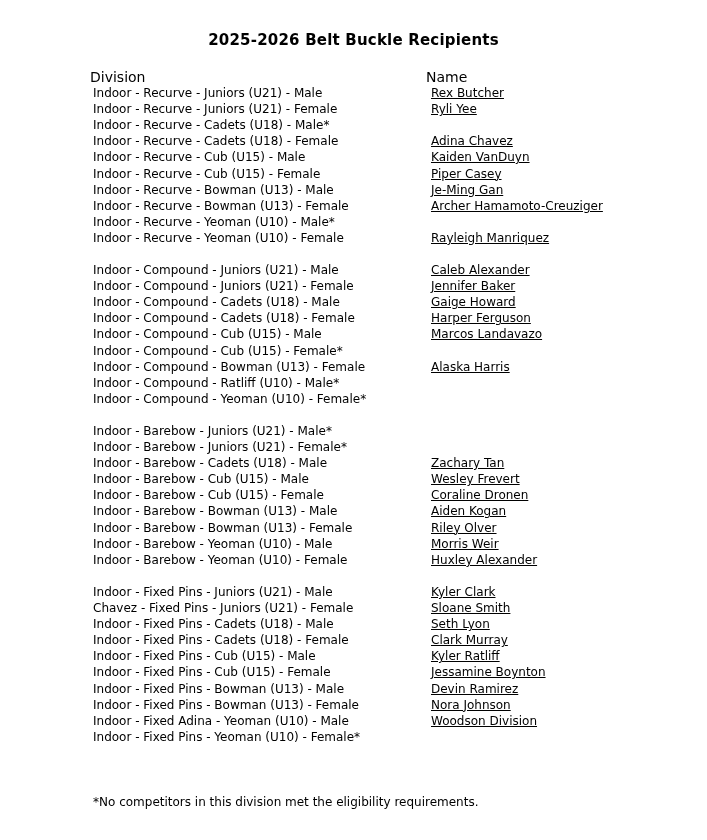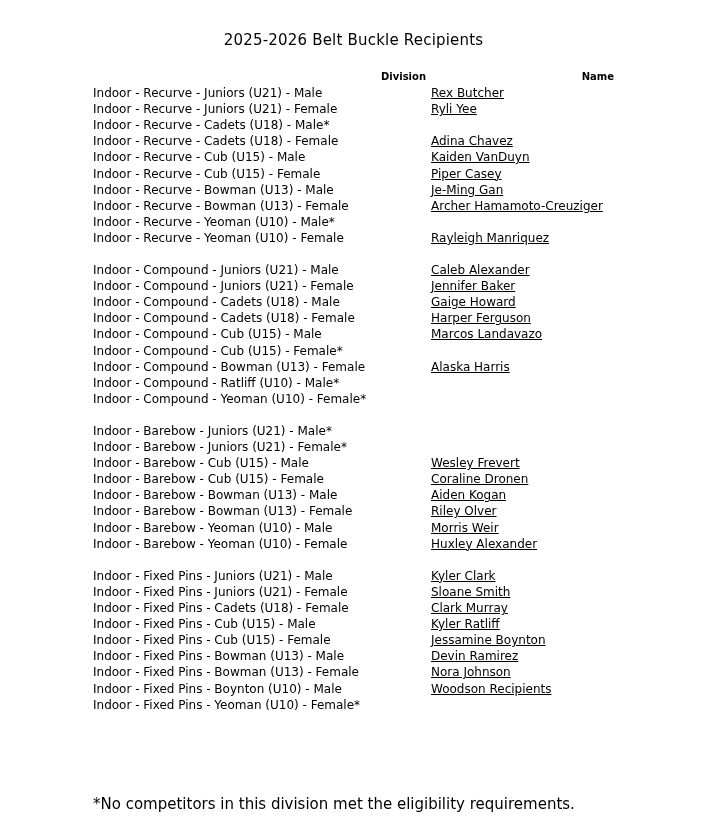--- a/index.html
+++ b/index.html
@@ -3,34 +3,34 @@
   <meta charset="utf-8">
   <style>
     html, body { margin: 0; padding: 0; background: #ffffff; }
     body {
       width: 707px; height: 840px; position: relative; overflow: hidden;
       font-family: "DejaVu Sans", "Liberation Sans", sans-serif;
       color: #000000;
     }
     .title {
       position: absolute; left: 0; top: 31px; width: 707px;
-      text-align: center; font-size: 15px; font-weight: normal; letter-spacing: 0.2px;
+      text-align: center; font-size: 15px; font-weight: bold; letter-spacing: 0.2px;
     }
     table {
       position: absolute; left: 90px; top: 68px;
       border-collapse: collapse; font-size: 12px;
     }
-    th { font-weight: bold; font-size: 10px; padding: 0; height: 17px; text-align: right; }
+    th { font-weight: normal; font-size: 14px; padding: 0; height: 17px; text-align: left; }
     td { padding: 0 3px; height: 16.1px; line-height: 16px; white-space: nowrap; vertical-align: middle; }
     th.div, td.div { width: 330px; }
     th.name, td.name { width: 180px; }
     td.name { padding-left: 5px; text-decoration: underline; }
     tr.spacer td { height: 16.1px; }
     .footnote {
-      position: absolute; left: 93px; top: 795px; font-size: 15px; text-align: right;
+      position: absolute; left: 93px; top: 795px; font-size: 12px; text-align: right;
     }
   </style>
 </head>
 <body>
 
 <div class="title">2025-2026 Belt Buckle Recipients</div>
 
 <table>
   <thead>
     <tr>
@@ -123,20 +123,24 @@
       </tr>
       <tr>
         <td class="div">Indoor - Barebow - Juniors (U21) - Male*</td>
         <td class="name"></td>
       </tr>
       <tr>
         <td class="div">Indoor - Barebow - Juniors (U21) - Female*</td>
         <td class="name"></td>
       </tr>
       <tr>
+        <td class="div">Indoor - Barebow - Cadets (U18) - Male</td>
+        <td class="name">Zachary Tan</td>
+      </tr>
+      <tr>
         <td class="div">Indoor - Barebow - Cub (U15) - Male</td>
         <td class="name">Wesley Frevert</td>
       </tr>
       <tr>
         <td class="div">Indoor - Barebow - Cub (U15) - Female</td>
         <td class="name">Coraline Dronen</td>
       </tr>
       <tr>
         <td class="div">Indoor - Barebow - Bowman (U13) - Male</td>
         <td class="name">Aiden Kogan</td>
@@ -154,22 +158,26 @@
         <td class="name">Huxley Alexander</td>
       </tr>
       <tr class="spacer">
         <td colspan="2"></td>
       </tr>
       <tr>
         <td class="div">Indoor - Fixed Pins - Juniors (U21) - Male</td>
         <td class="name">Kyler Clark</td>
       </tr>
       <tr>
-        <td class="div">Indoor - Fixed Pins - Juniors (U21) - Female</td>
+        <td class="div">Chavez - Fixed Pins - Juniors (U21) - Female</td>
         <td class="name">Sloane Smith</td>
+      </tr>
+      <tr>
+        <td class="div">Indoor - Fixed Pins - Cadets (U18) - Male</td>
+        <td class="name">Seth Lyon</td>
       </tr>
       <tr>
         <td class="div">Indoor - Fixed Pins - Cadets (U18) - Female</td>
         <td class="name">Clark Murray</td>
       </tr>
       <tr>
         <td class="div">Indoor - Fixed Pins - Cub (U15) - Male</td>
         <td class="name">Kyler Ratliff</td>
       </tr>
       <tr>
@@ -178,22 +186,22 @@
       </tr>
       <tr>
         <td class="div">Indoor - Fixed Pins - Bowman (U13) - Male</td>
         <td class="name">Devin Ramirez</td>
       </tr>
       <tr>
         <td class="div">Indoor - Fixed Pins - Bowman (U13) - Female</td>
         <td class="name">Nora Johnson</td>
       </tr>
       <tr>
-        <td class="div">Indoor - Fixed Pins - Boynton (U10) - Male</td>
-        <td class="name">Woodson Recipients</td>
+        <td class="div">Indoor - Fixed Adina - Yeoman (U10) - Male</td>
+        <td class="name">Woodson Division</td>
       </tr>
       <tr>
         <td class="div">Indoor - Fixed Pins - Yeoman (U10) - Female*</td>
         <td class="name"></td>
       </tr>
     </tbody>
 </table>
 
 <div class="footnote">*No competitors in this division met the eligibility requirements.</div>
 

